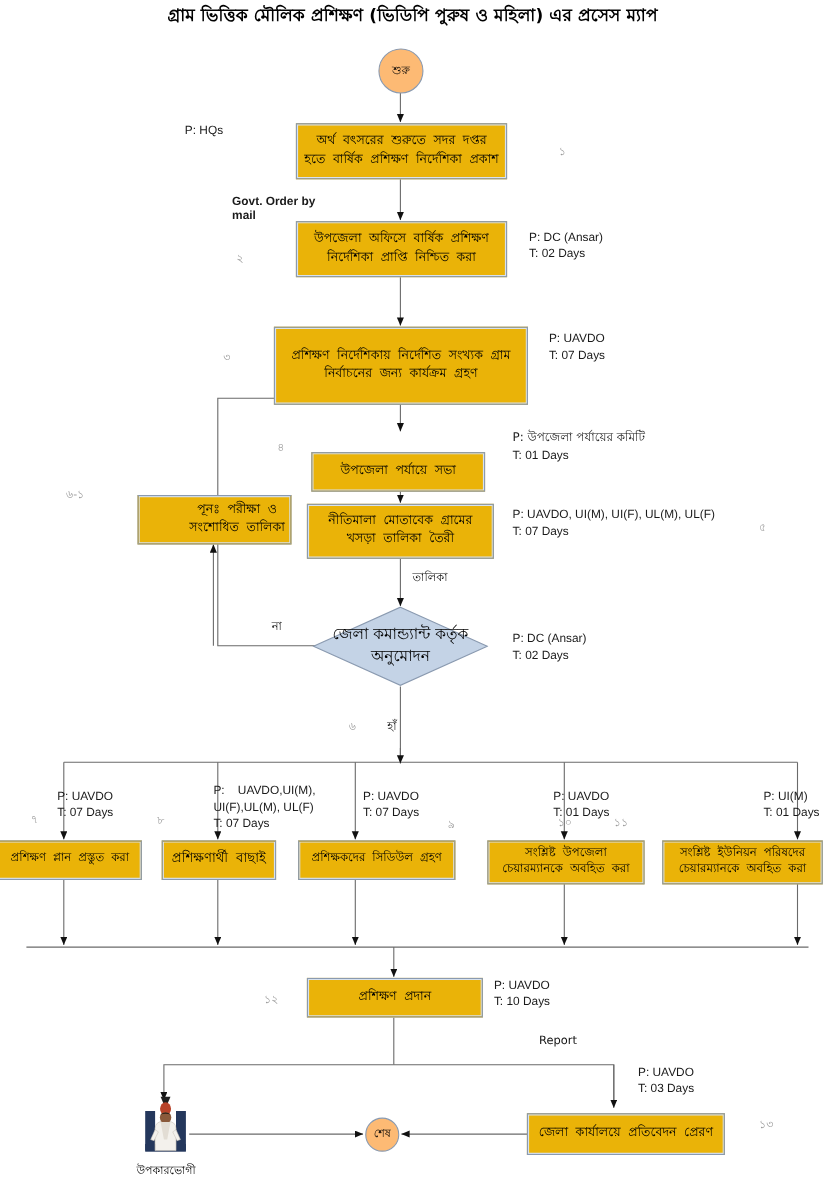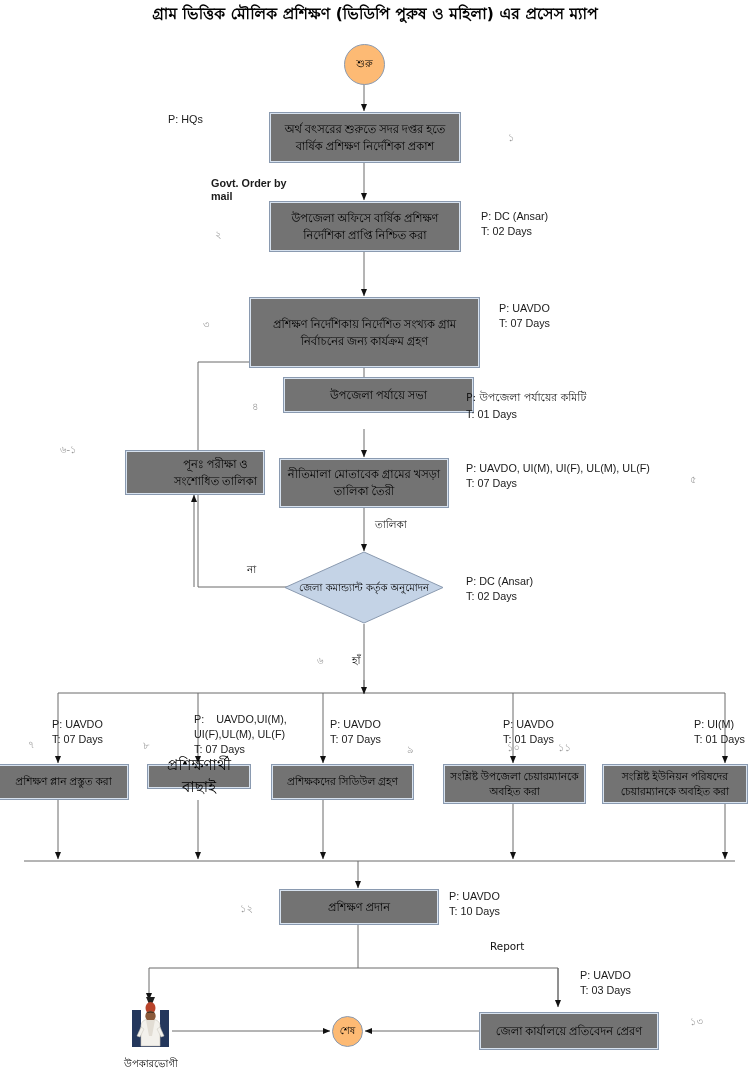--- a/index.html
+++ b/index.html
@@ -23,32 +23,32 @@
     font-size:15.5px;
     font-weight:bold;
     color:#000;
     letter-spacing:.1px;
     font-family:"DejaVu Sans","Liberation Sans",sans-serif;
   }
   
   .box{
     position:absolute;
     box-sizing:border-box;
-    background:#737373;
+    background:#eab308;
     border:1px solid #8a9ab0;
     box-shadow:inset 0 0 0 1px #d7e2ef;
     display:flex;
     align-items:center;
     justify-content:center;
     text-align:center;
     color:#000;
     font-size:11.4px;
     line-height:1.45;
     padding:2px 5px;
-    font-family:Liberation Serif, serif;
+    font-family:Liberation Mono, monospace;
   }
   .box span{display:block;width:100%;}
   
   .term{
     position:absolute;
     box-sizing:border-box;
     background:#fdba74;
     border:1px solid #8a9ab0;
     border-radius:50%;
     display:flex;
@@ -62,21 +62,21 @@
   .diamond-wrap{position:absolute;}
   .diamond-wrap svg{display:block;}
   .diamond-label{
     position:absolute;
     left:0;top:0;
     width:100%;height:100%;
     display:flex;
     align-items:center;
     justify-content:center;
     text-align:center;
-    font-size:10px;
+    font-size:14px;
     line-height:1.4;
     color:#000;
     font-family:"DejaVu Sans","Liberation Sans",sans-serif;
     pointer-events:none;
   }
   
   .ann{
     position:absolute;
     font-size:10.8px;
     line-height:1.38;
@@ -199,21 +199,21 @@
 T: 02 Days</div>
   <div class="seq" style="left:215px;top:227px;">২</div>
 
   <div class="box" style="left:249px;top:297px;width:231px;height:71px;">
     <span>প্রশিক্ষণ নির্দেশিকায় নির্দেশিত সংখ্যক গ্রাম নির্বাচনের জন্য কার্যক্রম গ্রহণ</span>
   </div>
   <div class="ann" style="left:499px;top:301px;">P: UAVDO
 T: 07 Days</div>
   <div class="seq" style="left:203px;top:317px;">৩</div>
 
-  <div class="box" style="left:283px;top:377px;width:191px;height:36px;">
+  <div class="box" style="left:283px;top:411px;width:158px;height:36px;">
     <span>উপজেলা পর্যায়ে  সভা</span>
   </div>
   <div class="ann bn" style="left:466px;top:391px;">P: উপজেলা পর্যায়ের কমিটি</div>
   <div class="ann" style="left:466px;top:407px;">T: 01 Days</div>
   <div class="seq" style="left:252px;top:399px;">৪</div>
 
   <div class="box" style="left:125px;top:450px;width:140px;height:45px;padding-left:46px;">
     <span>পূনঃ পরীক্ষা ও সংশোধিত তালিকা</span>
   </div>
   <div class="seq" style="left:60px;top:442px;">৬-১</div>
@@ -239,21 +239,21 @@
   <div class="edgelbl" style="left:352px;top:653px;">হাঁ</div>
   <div class="seq" style="left:317px;top:653px;">৬</div>
 
   <div class="box" style="left:-2px;top:764px;width:131px;height:36px;font-size:10.6px;">
     <span>প্রশিক্ষণ প্লান প্রস্তুত করা</span>
   </div>
   <div class="ann" style="left:52px;top:717px;">P: UAVDO
 T: 07 Days</div>
   <div class="seq" style="left:28px;top:737px;">৭</div>
 
-  <div class="box" style="left:147px;top:764px;width:104px;height:25px;font-size:15px;">
+  <div class="box" style="left:147px;top:764px;width:104px;height:36px;font-size:12px;">
     <span>প্রশিক্ষণার্থী বাছাই</span>
   </div>
   <div class="ann" style="left:194px;top:712px;">P:    UAVDO,UI(M),
 UI(F),UL(M), UL(F)
 T: 07 Days</div>
   <div class="seq" style="left:143px;top:738px;">৮</div>
 
   <div class="box" style="left:271px;top:764px;width:143px;height:36px;font-size:10.6px;">
     <span>প্রশিক্ষকদের সিডিউল গ্রহণ</span>
   </div>

